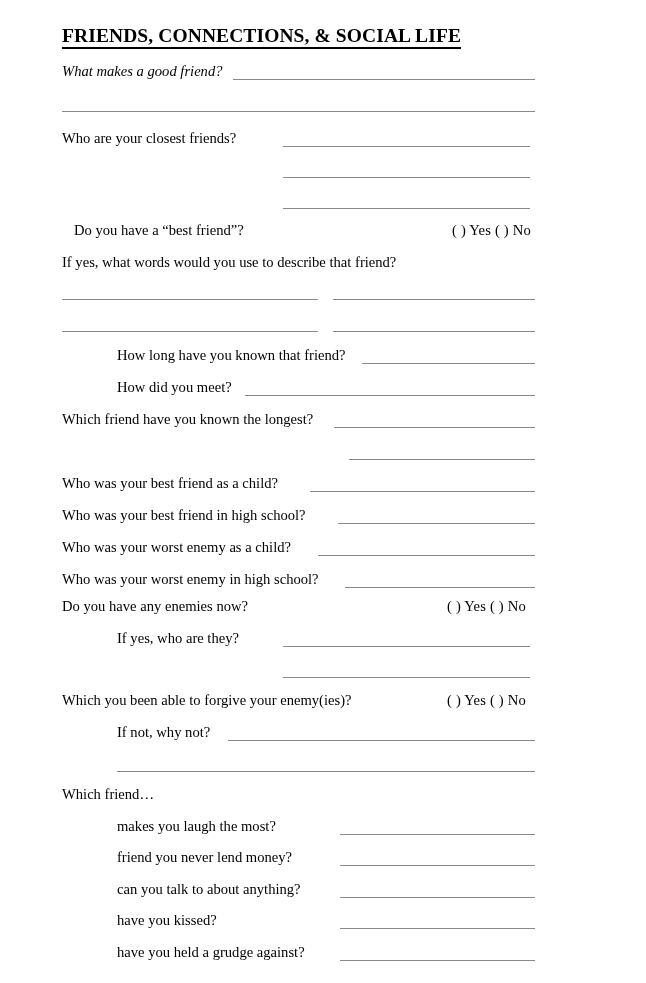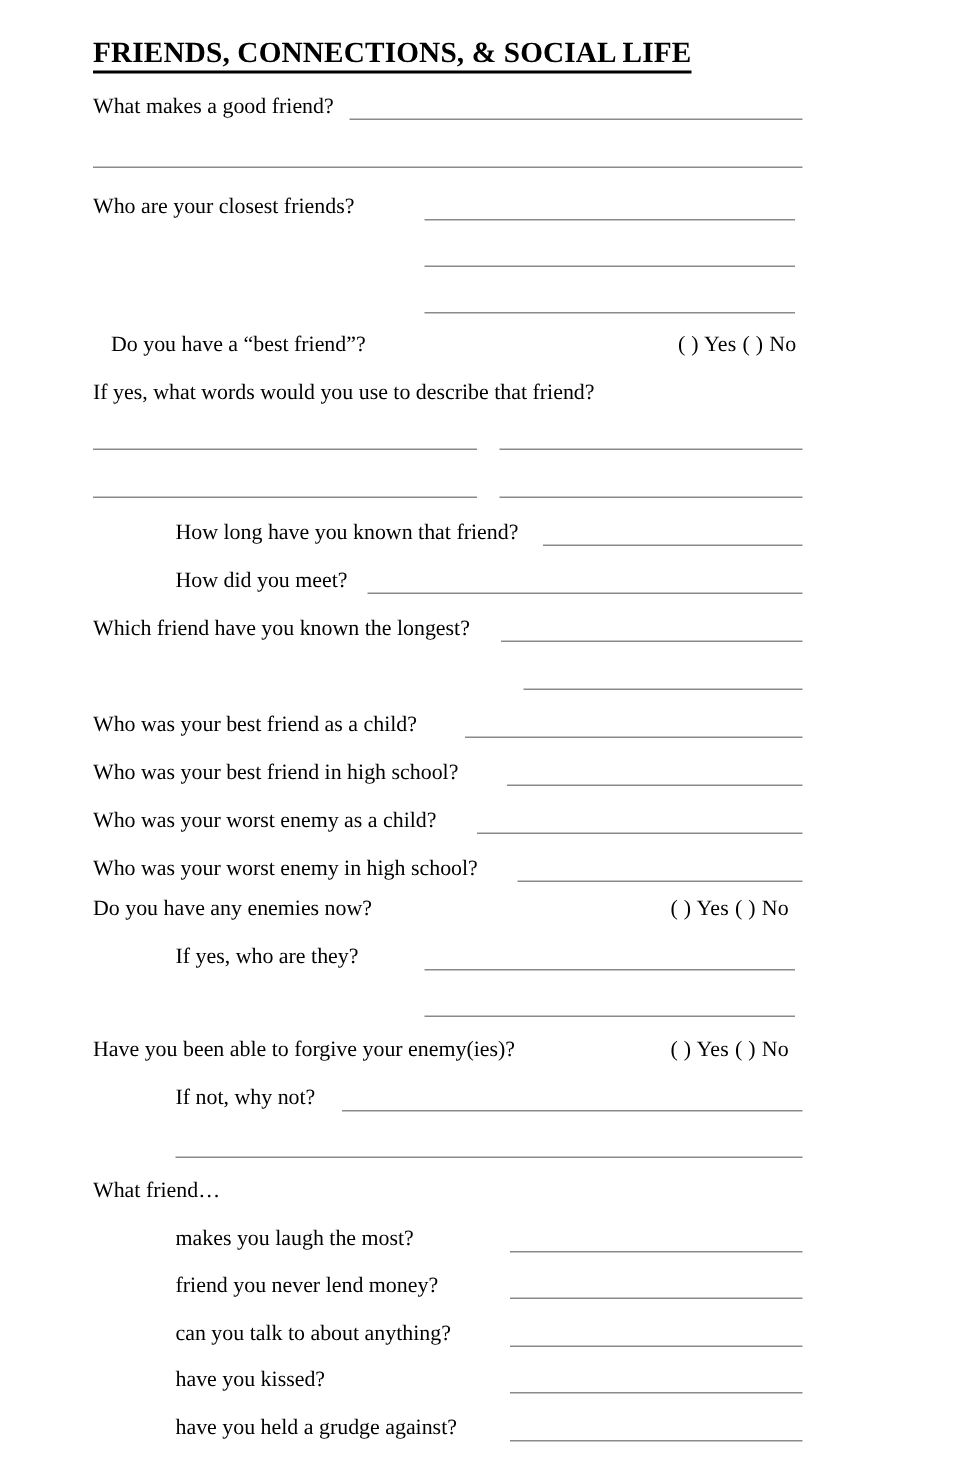--- a/index.html
+++ b/index.html
@@ -52,21 +52,21 @@
     letter-spacing: 0.2px;
   }
 </style>
 </head>
 <body>
 
 <div id="page">
 
   <div class="title">FRIENDS, CONNECTIONS, &amp; SOCIAL LIFE</div>
 
-  <div class="q" style="left:62px; top:64px;">What makes a good friend?</div>
+  <div class="q" style="left:62px; top:64px;font-style:italic;">What makes a good friend?</div>
   <div class="rule" style="left:233px; top:79px; width:350px;"></div>
   <div class="rule" style="left:62px; top:111px; width:521px;"></div>
 
   <div class="q" style="left:62px; top:131px;">Who are your closest friends?</div>
   <div class="rule" style="left:283px; top:146px; width:247px;"></div>
   <div class="rule" style="left:283px; top:177px; width:247px;"></div>
   <div class="rule" style="left:283px; top:208px; width:247px;"></div>
 
   <div class="q" style="left:62px; top:223px;margin-left:12px;">Do you have a “best friend”?</div>
   <div class="yesno" style="left:452px; top:223px;">( ) Yes ( ) No</div>
@@ -100,28 +100,28 @@
   <div class="q" style="left:62px; top:572px;">Who was your worst enemy in high school?</div>
   <div class="rule" style="left:345px; top:587px; width:238px;"></div>
 
   <div class="q" style="left:62px; top:599px;">Do you have any enemies now?</div>
   <div class="yesno" style="left:447px; top:599px;">( ) Yes ( ) No</div>
 
   <div class="q" style="left:117px; top:631px;">If yes, who are they?</div>
   <div class="rule" style="left:283px; top:646px; width:247px;"></div>
   <div class="rule" style="left:283px; top:677px; width:247px;"></div>
 
-  <div class="q" style="left:62px; top:693px;">Have you been able to forgive your enemy(ies)?</div>
+  <div class="q" style="left:62px; top:693px;">Which you been able to forgive your enemy(ies)?</div>
   <div class="yesno" style="left:447px; top:693px;">( ) Yes ( ) No</div>
 
   <div class="q" style="left:117px; top:725px;">If not, why not?</div>
   <div class="rule" style="left:228px; top:740px; width:355px;"></div>
   <div class="rule" style="left:117px; top:771px; width:466px;"></div>
 
-  <div class="q" style="left:62px; top:787px;">What friend…</div>
+  <div class="q" style="left:62px; top:787px;">Which friend…</div>
 
   <div class="q" style="left:117px; top:819px;">makes you laugh the most?</div>
   <div class="rule" style="left:340px; top:834px; width:238px;"></div>
 
   <div class="q" style="left:117px; top:850px;">friend you never lend money?</div>
   <div class="rule" style="left:340px; top:865px; width:238px;"></div>
 
   <div class="q" style="left:117px; top:882px;">can you talk to about anything?</div>
   <div class="rule" style="left:340px; top:897px; width:238px;"></div>
 

